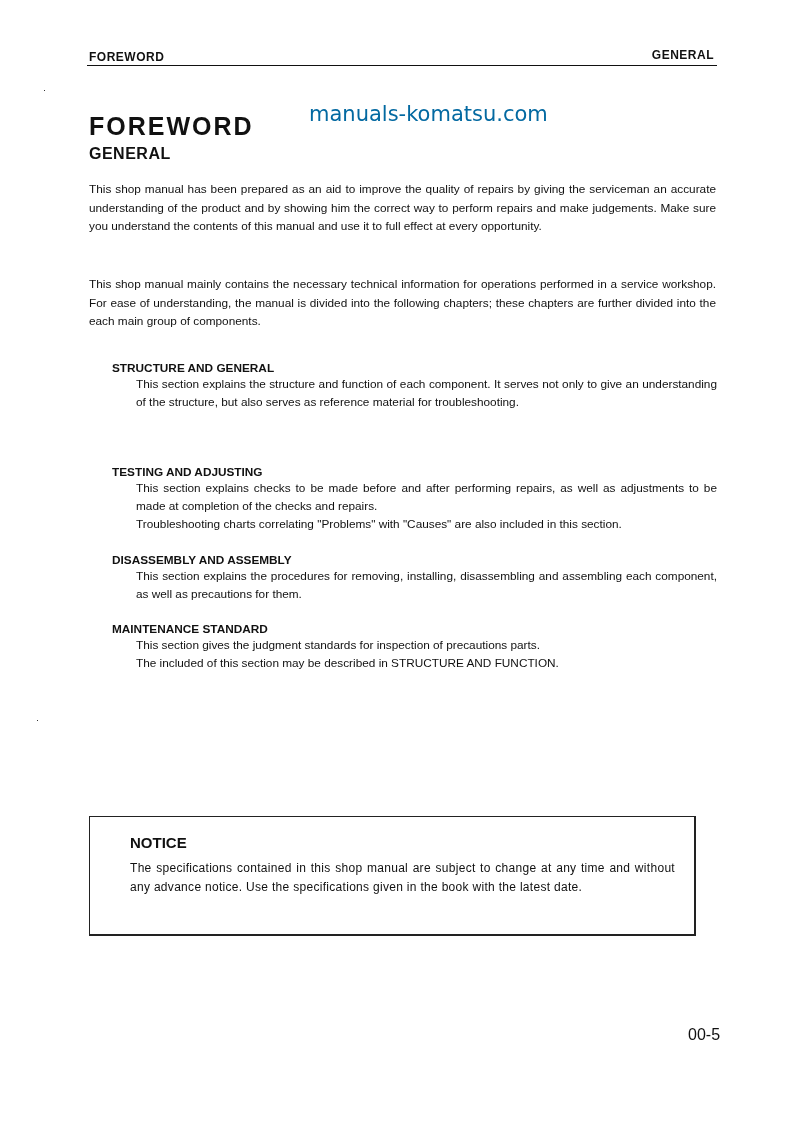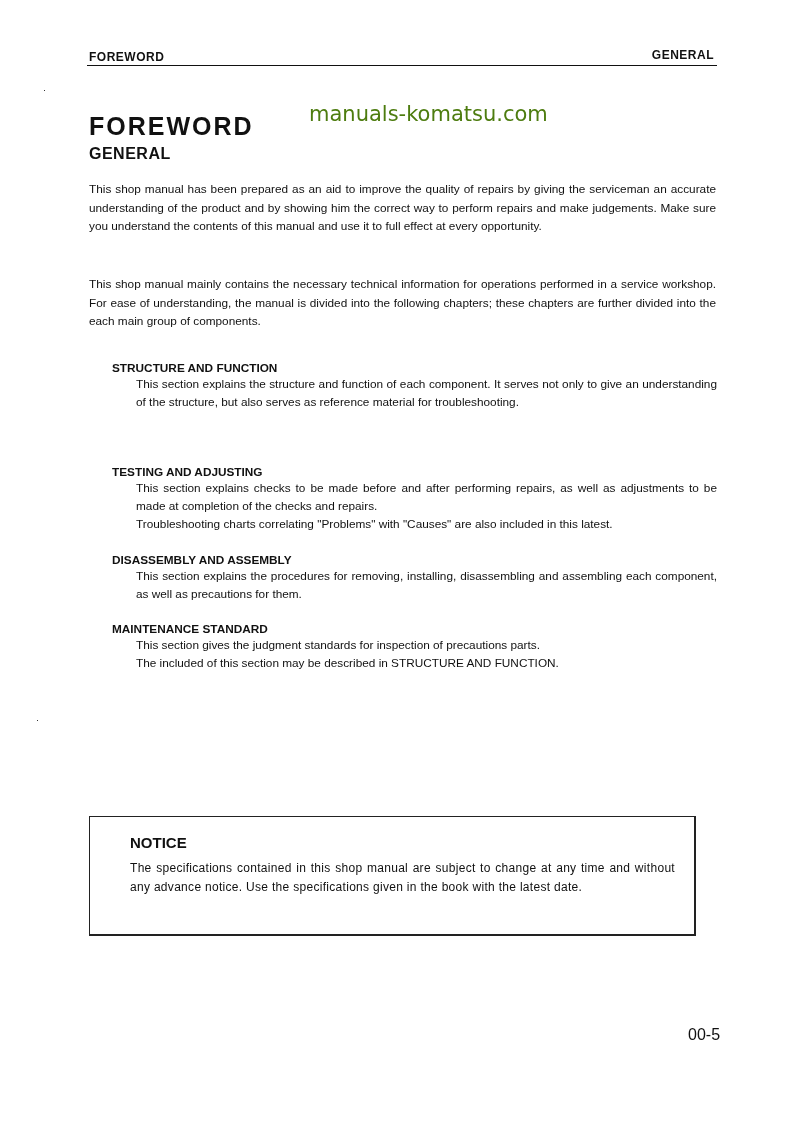--- a/index.html
+++ b/index.html
@@ -3,21 +3,21 @@
 <meta charset="utf-8">
 <style>
   html, body { margin: 0; padding: 0; background: #ffffff; }
   body { width: 799px; height: 1123px; position: relative; overflow: hidden;
          font-family: "Liberation Sans", sans-serif; color: #111; }
   .hdr-left { position: absolute; left: 89px; top: 50px; font-size: 12px; font-weight: bold; letter-spacing: 0.5px; }
   .hdr-right { position: absolute; right: 85px; top: 48px; font-size: 12px; font-weight: bold; letter-spacing: 0.5px; }
   .hdr-rule { position: absolute; left: 87px; top: 65px; width: 630px; height: 1px; background: #111; }
   .dot { position: absolute; width: 1px; height: 1px; background: #333; }
   .title { position: absolute; left: 89px; top: 112px; font-size: 25px; font-weight: bold; letter-spacing: 2px; }
-  .watermark { position: absolute; left: 309px; top: 102px; font-size: 21px; font-family: "DejaVu Sans", sans-serif; color: #4d7c0f; }
+  .watermark { position: absolute; left: 309px; top: 102px; font-size: 21px; font-family: "DejaVu Sans", sans-serif; color: #0369a1; }
   .subtitle { position: absolute; left: 89px; top: 145px; font-size: 16px; font-weight: bold; letter-spacing: 0.5px; }
   .para { position: absolute; left: 89px; width: 627px; font-size: 11.8px; line-height: 18.5px; text-align: justify; }
   .sec { position: absolute; left: 112px; width: 605px; }
   .sec-head { font-size: 11.8px; font-weight: bold; line-height: 16px; }
   .sec-body { padding-left: 24px; font-size: 11.8px; line-height: 17.8px; text-align: justify; }
   .sec-body p { margin: 0; }
   .notice { position: absolute; left: 89px; top: 816px; width: 604px; height: 117px; border: 1px solid #222; border-right: 2px solid #222; border-bottom: 2px solid #222; }
   .notice-title { position: absolute; left: 40px; top: 17px; font-size: 15px; font-weight: bold; }
   .notice-body { position: absolute; left: 40px; top: 42px; width: 545px; font-size: 12px; line-height: 18.5px; text-align: justify; letter-spacing: 0.3px; }
   .page-num { position: absolute; left: 688px; top: 1026px; font-size: 16px; }
@@ -33,31 +33,31 @@
 <div class="dot" style="left:37px;top:720px;"></div>
 
 <div class="title">FOREWORD</div>
 <div class="watermark">manuals-komatsu.com</div>
 <div class="subtitle">GENERAL</div>
 
 <div class="para" style="top:168px;margin-top:12px;">This shop manual has been prepared as an aid to improve the quality of repairs by giving the serviceman an accurate understanding of the product and by showing him the correct way to perform repairs and make judgements. Make sure you understand the contents of this manual and use it to full effect at every opportunity.</div>
 <div class="para" style="top:275px;">This shop manual mainly contains the necessary technical information for operations performed in a service workshop. For ease of understanding, the manual is divided into the following chapters; these chapters are further divided into the each main group of components.</div>
 
 <div class="sec" style="top:360px;">
-  <div class="sec-head">STRUCTURE AND FUNCTION</div>
+  <div class="sec-head">STRUCTURE AND GENERAL</div>
   <div class="sec-body">
     <p>This section explains the structure and function of each component.  It serves not only to give an understanding of the structure, but also serves as reference material for troubleshooting.</p>
   </div>
 </div>
 
 <div class="sec" style="top:464px;">
   <div class="sec-head">TESTING AND ADJUSTING</div>
   <div class="sec-body">
     <p>This section explains checks to be made before and after performing repairs, as well as adjustments to be made at completion of the checks and repairs.</p>
-    <p>Troubleshooting charts correlating "Problems" with "Causes" are also included in this latest.</p>
+    <p>Troubleshooting charts correlating "Problems" with "Causes" are also included in this section.</p>
   </div>
 </div>
 
 <div class="sec" style="top:552px;">
   <div class="sec-head">DISASSEMBLY AND ASSEMBLY</div>
   <div class="sec-body">
     <p>This section explains the procedures for removing, installing, disassembling and assembling each component, as well as precautions for them.</p>
   </div>
 </div>
 

